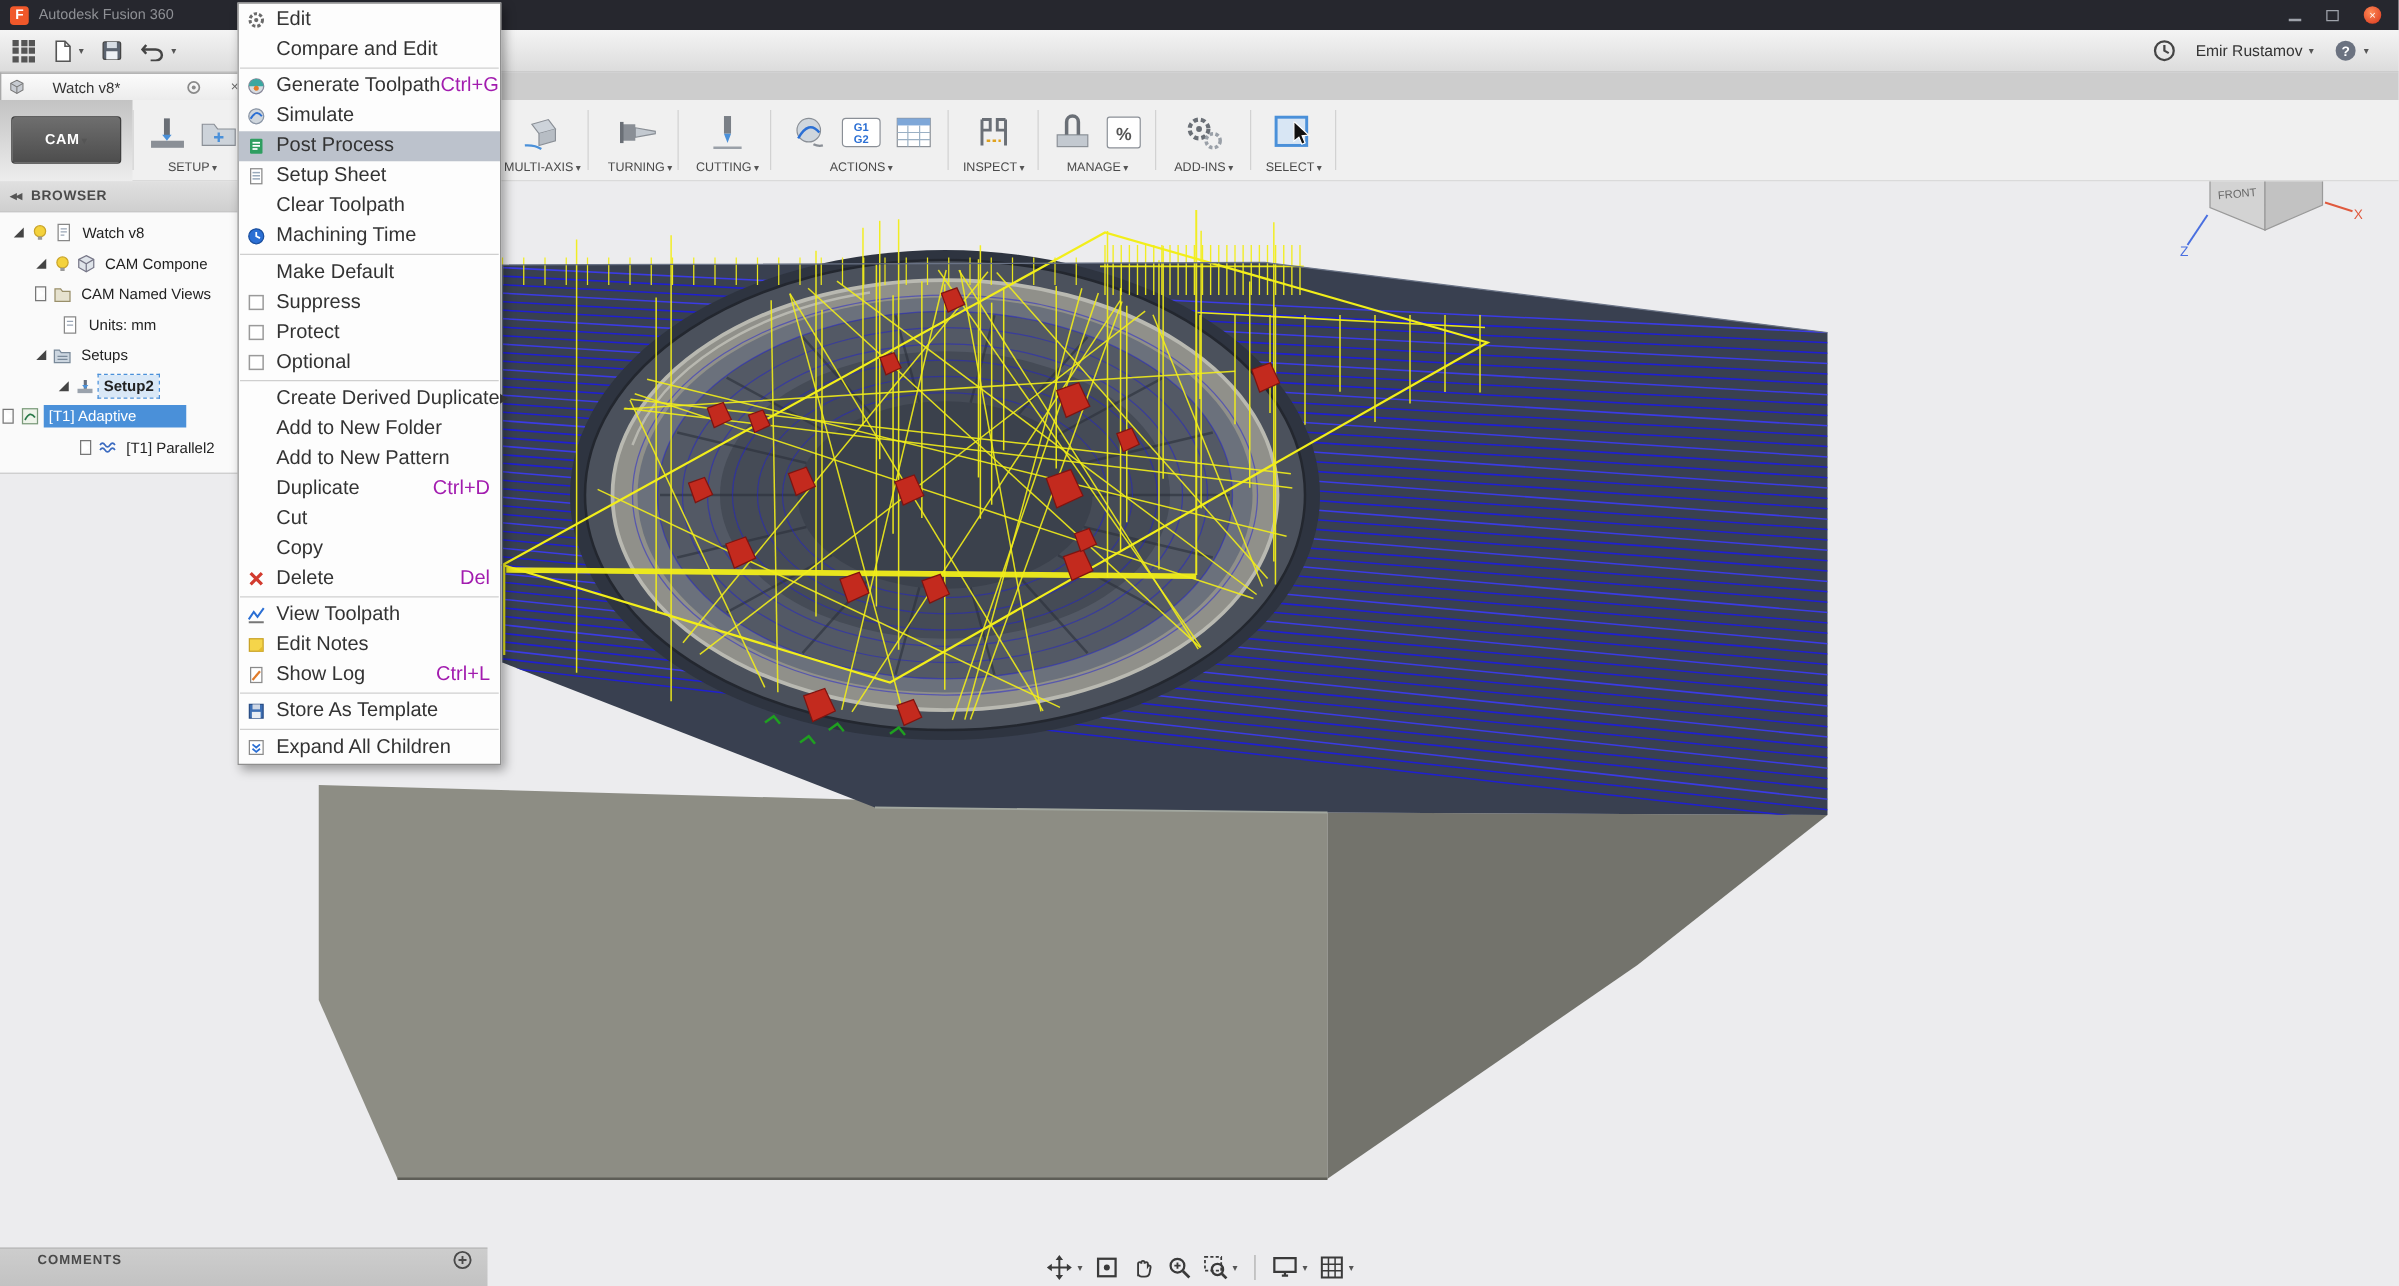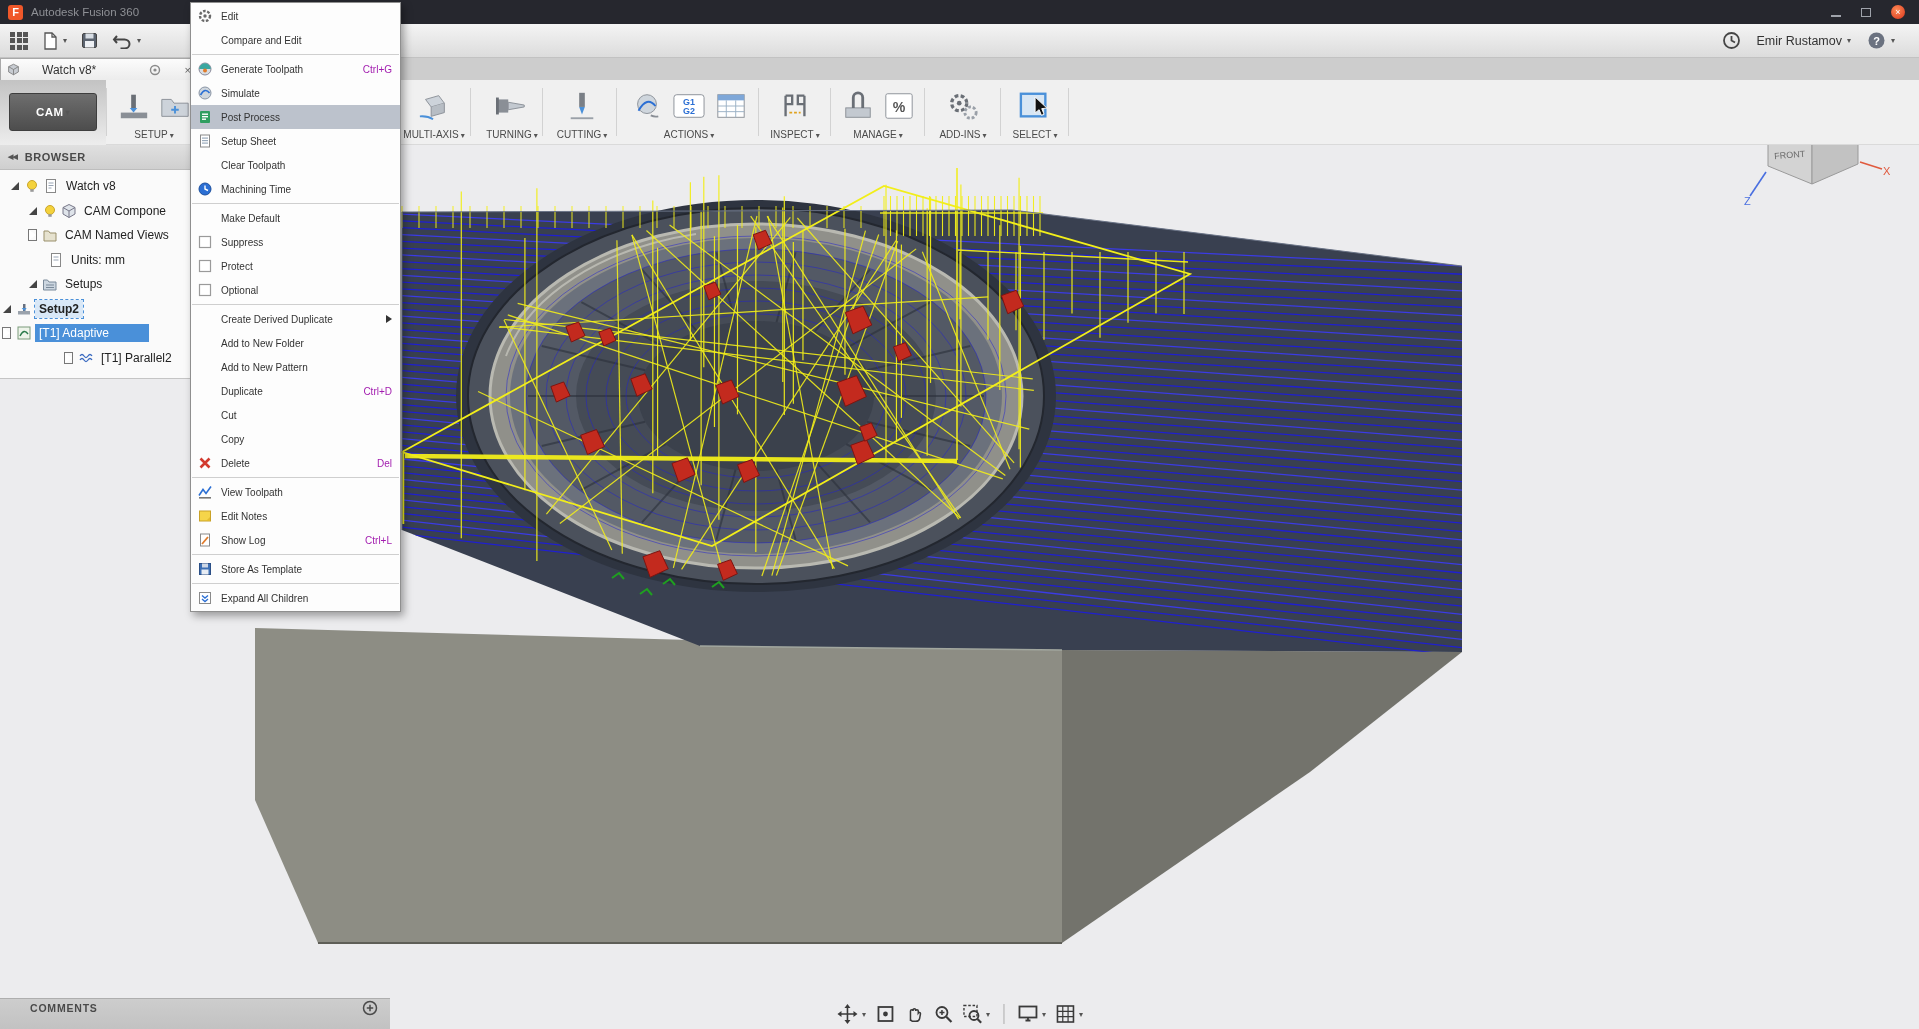--- a/index.html
+++ b/index.html
@@ -44,21 +44,21 @@
 .trow{height:24.5px;display:flex;align-items:center;gap:3px;font-size:12px;color:#222;white-space:nowrap}
 .texp{width:13px;height:13px;flex:0 0 13px;display:flex;align-items:center;justify-content:center}
 .exp-open{width:0;height:0;border-left:8px solid transparent;border-bottom:8px solid #444}
 .exp-closed{width:0;height:0;border-top:5px solid transparent;border-bottom:5px solid transparent;border-left:7px solid #fff;outline:1px solid #777}
 .tico{width:16px;height:16px;flex:0 0 16px}
 .tlabel{padding:2px 4px}
 .sel-focus{background:#d9e8f7;outline:1px dashed #4a90d9;font-weight:bold}
 .sel-blue{background:#4a90d9;color:#fff;padding:2px 40px 2px 4px}
 
 .cmenu{position:absolute;left:190px;top:2px;width:211px;background:#fdfdfd;border:1px solid #8f8f8f;box-shadow:3px 4px 8px rgba(0,0,0,.35);z-index:80;padding:1px 0}
-.mi{height:24px;display:flex;align-items:center;padding:0 8px 0 6px;font-size:10px;color:#333}
+.mi{height:24px;display:flex;align-items:center;padding:0 8px 0 6px;font-size:16px;color:#333}
 .mi.hl{background:#bcc2cc}
 .mic{width:20px;height:16px;flex:0 0 20px;display:flex;align-items:center}
 .mll{margin-left:4px;white-space:nowrap}
 .msc{margin-left:auto;color:#a21caf}
 .marrow{margin-left:auto;width:0;height:0;border-top:4px solid transparent;border-bottom:4px solid transparent;border-left:6px solid #333}
 .msep{height:1px;background:#cfcfcf;margin:2px 1px}
 
 .viewcube{position:absolute;left:1740px;top:72px;width:150px;height:140px;z-index:20}
 .navbar{position:absolute;left:50%;transform:translateX(-50%);bottom:4px;z-index:20;display:flex;align-items:center;gap:9px}
 .nbtn{display:flex;align-items:center;gap:2px}
@@ -587,21 +587,21 @@
         <span class="texp">
             <span class="exp-open"></span>
           </span>
         <svg class="tico" viewBox="0 0 16 16">
             <path d="M1.5 4 h4 l1.5 2 H14 v8 H1.5 Z" fill="#ccd6e0" stroke="#7a8a9a"></path>
             <path d="M4 9 h8 M4 11.5 h8" stroke="#7a8a9a"></path>
           </svg>
         <span class="tlabel">Setups</span>
       </div>
 
-      <div class="trow" style="">
+      <div class="trow" style="padding-left:44px">
         <span class="texp">
             <span class="exp-open"></span>
           </span>
         <svg class="tico" viewBox="0 0 16 16">
             <rect x="2" y="10" width="12" height="3.5" fill="#9aa2ac"></rect>
             <rect x="7" y="3" width="2.5" height="7" fill="#667080"></rect>
             <path d="M8.2 10 l-2.5 -3 h5 Z" fill="#4a90d9"></path>
           </svg>
         <span class="tlabel sel-focus">Setup2</span>
       </div>

